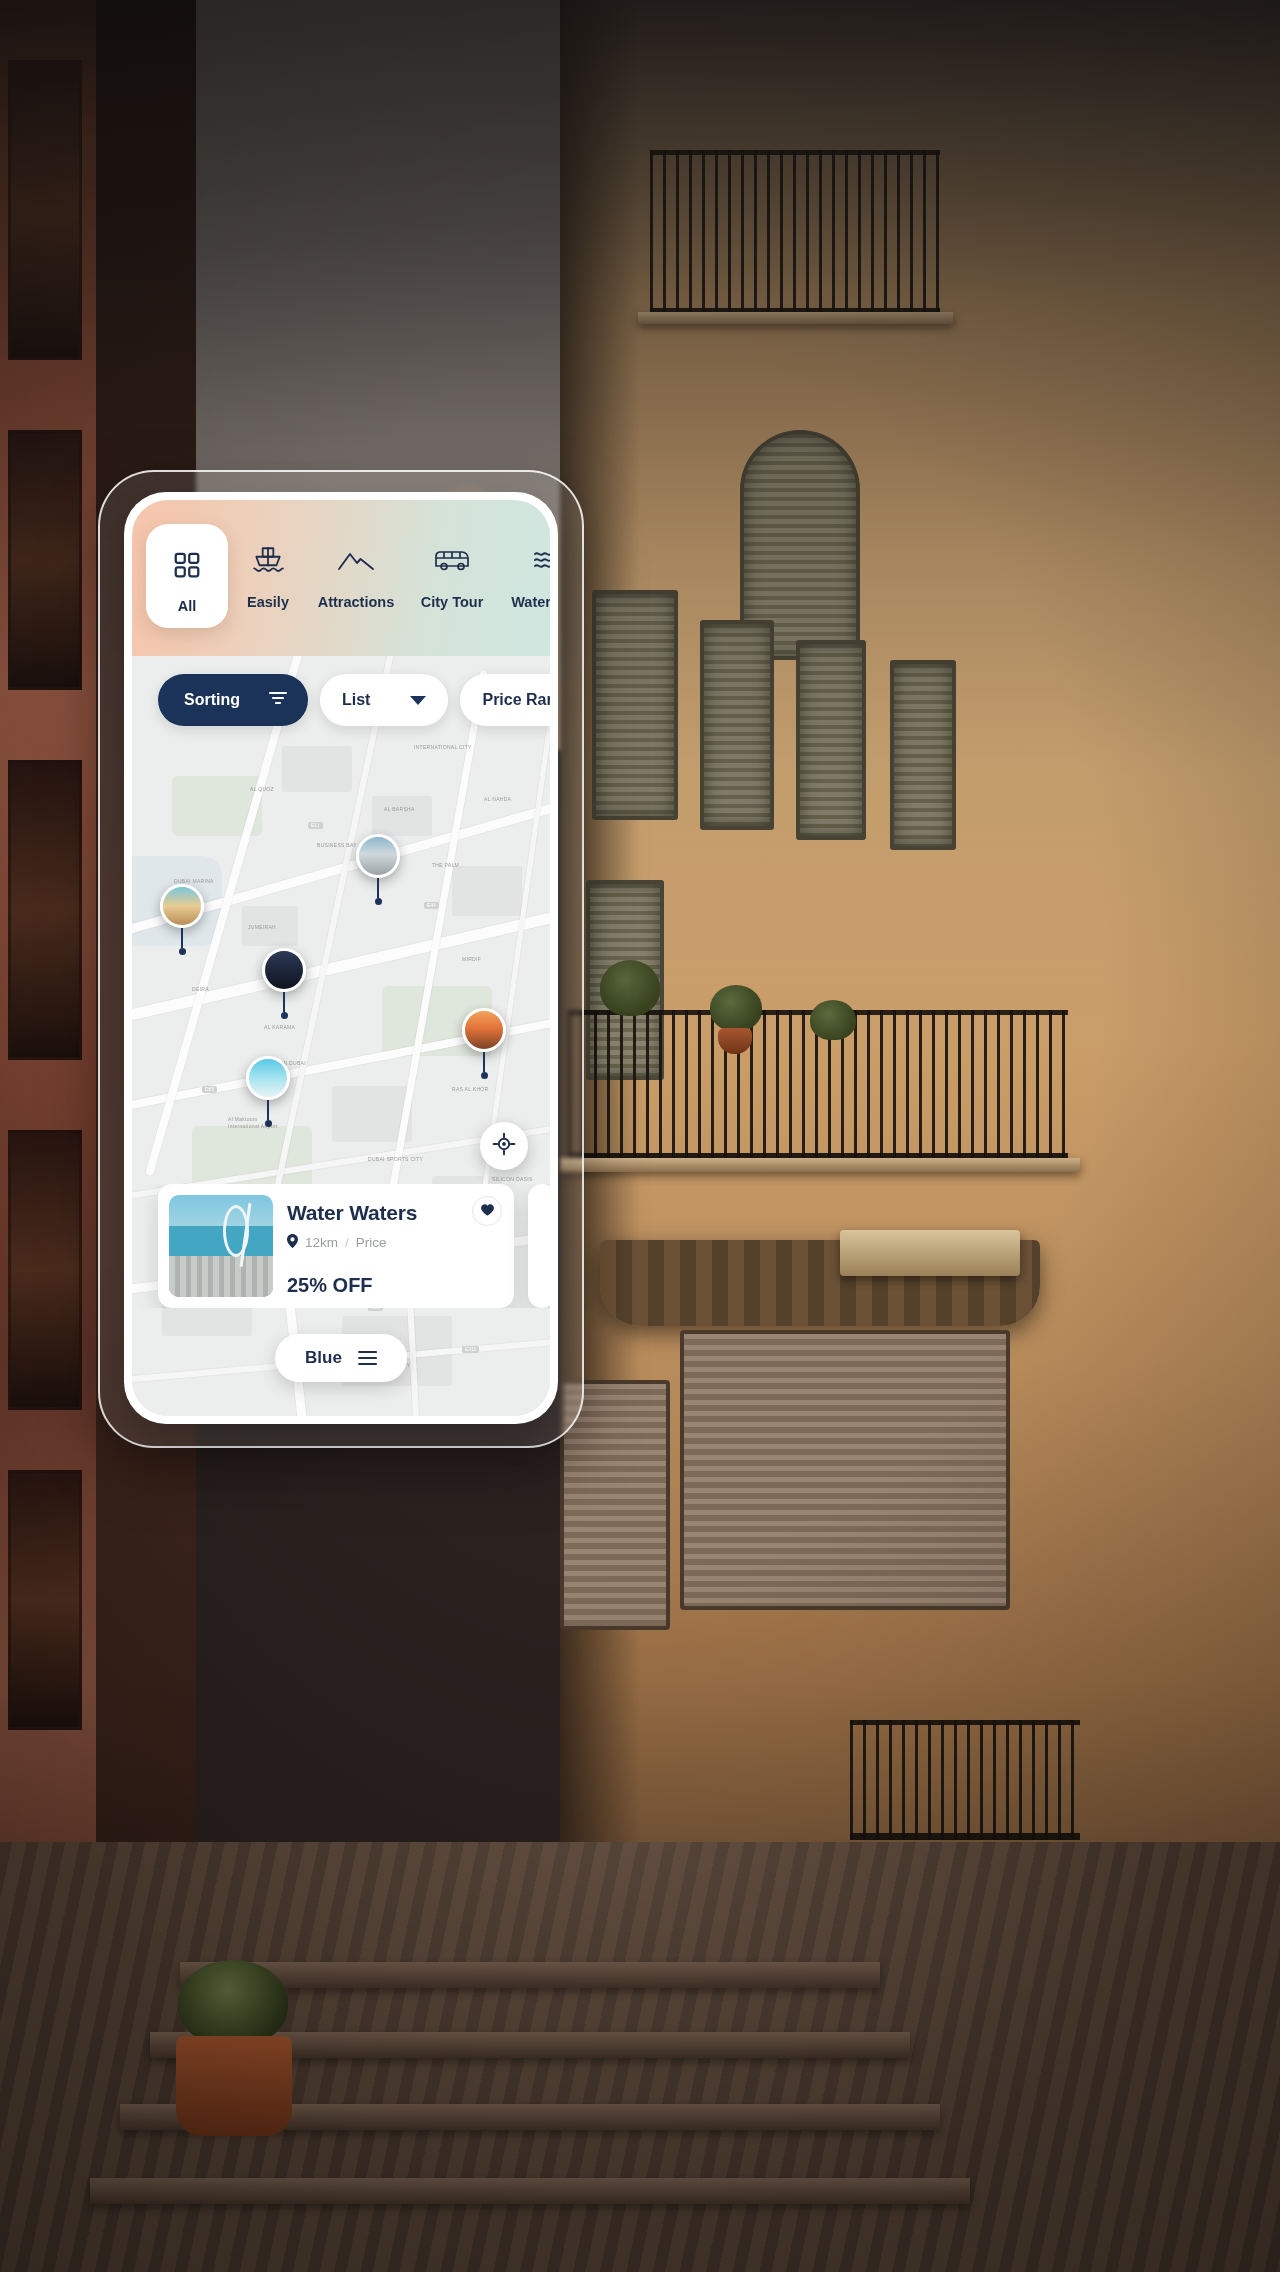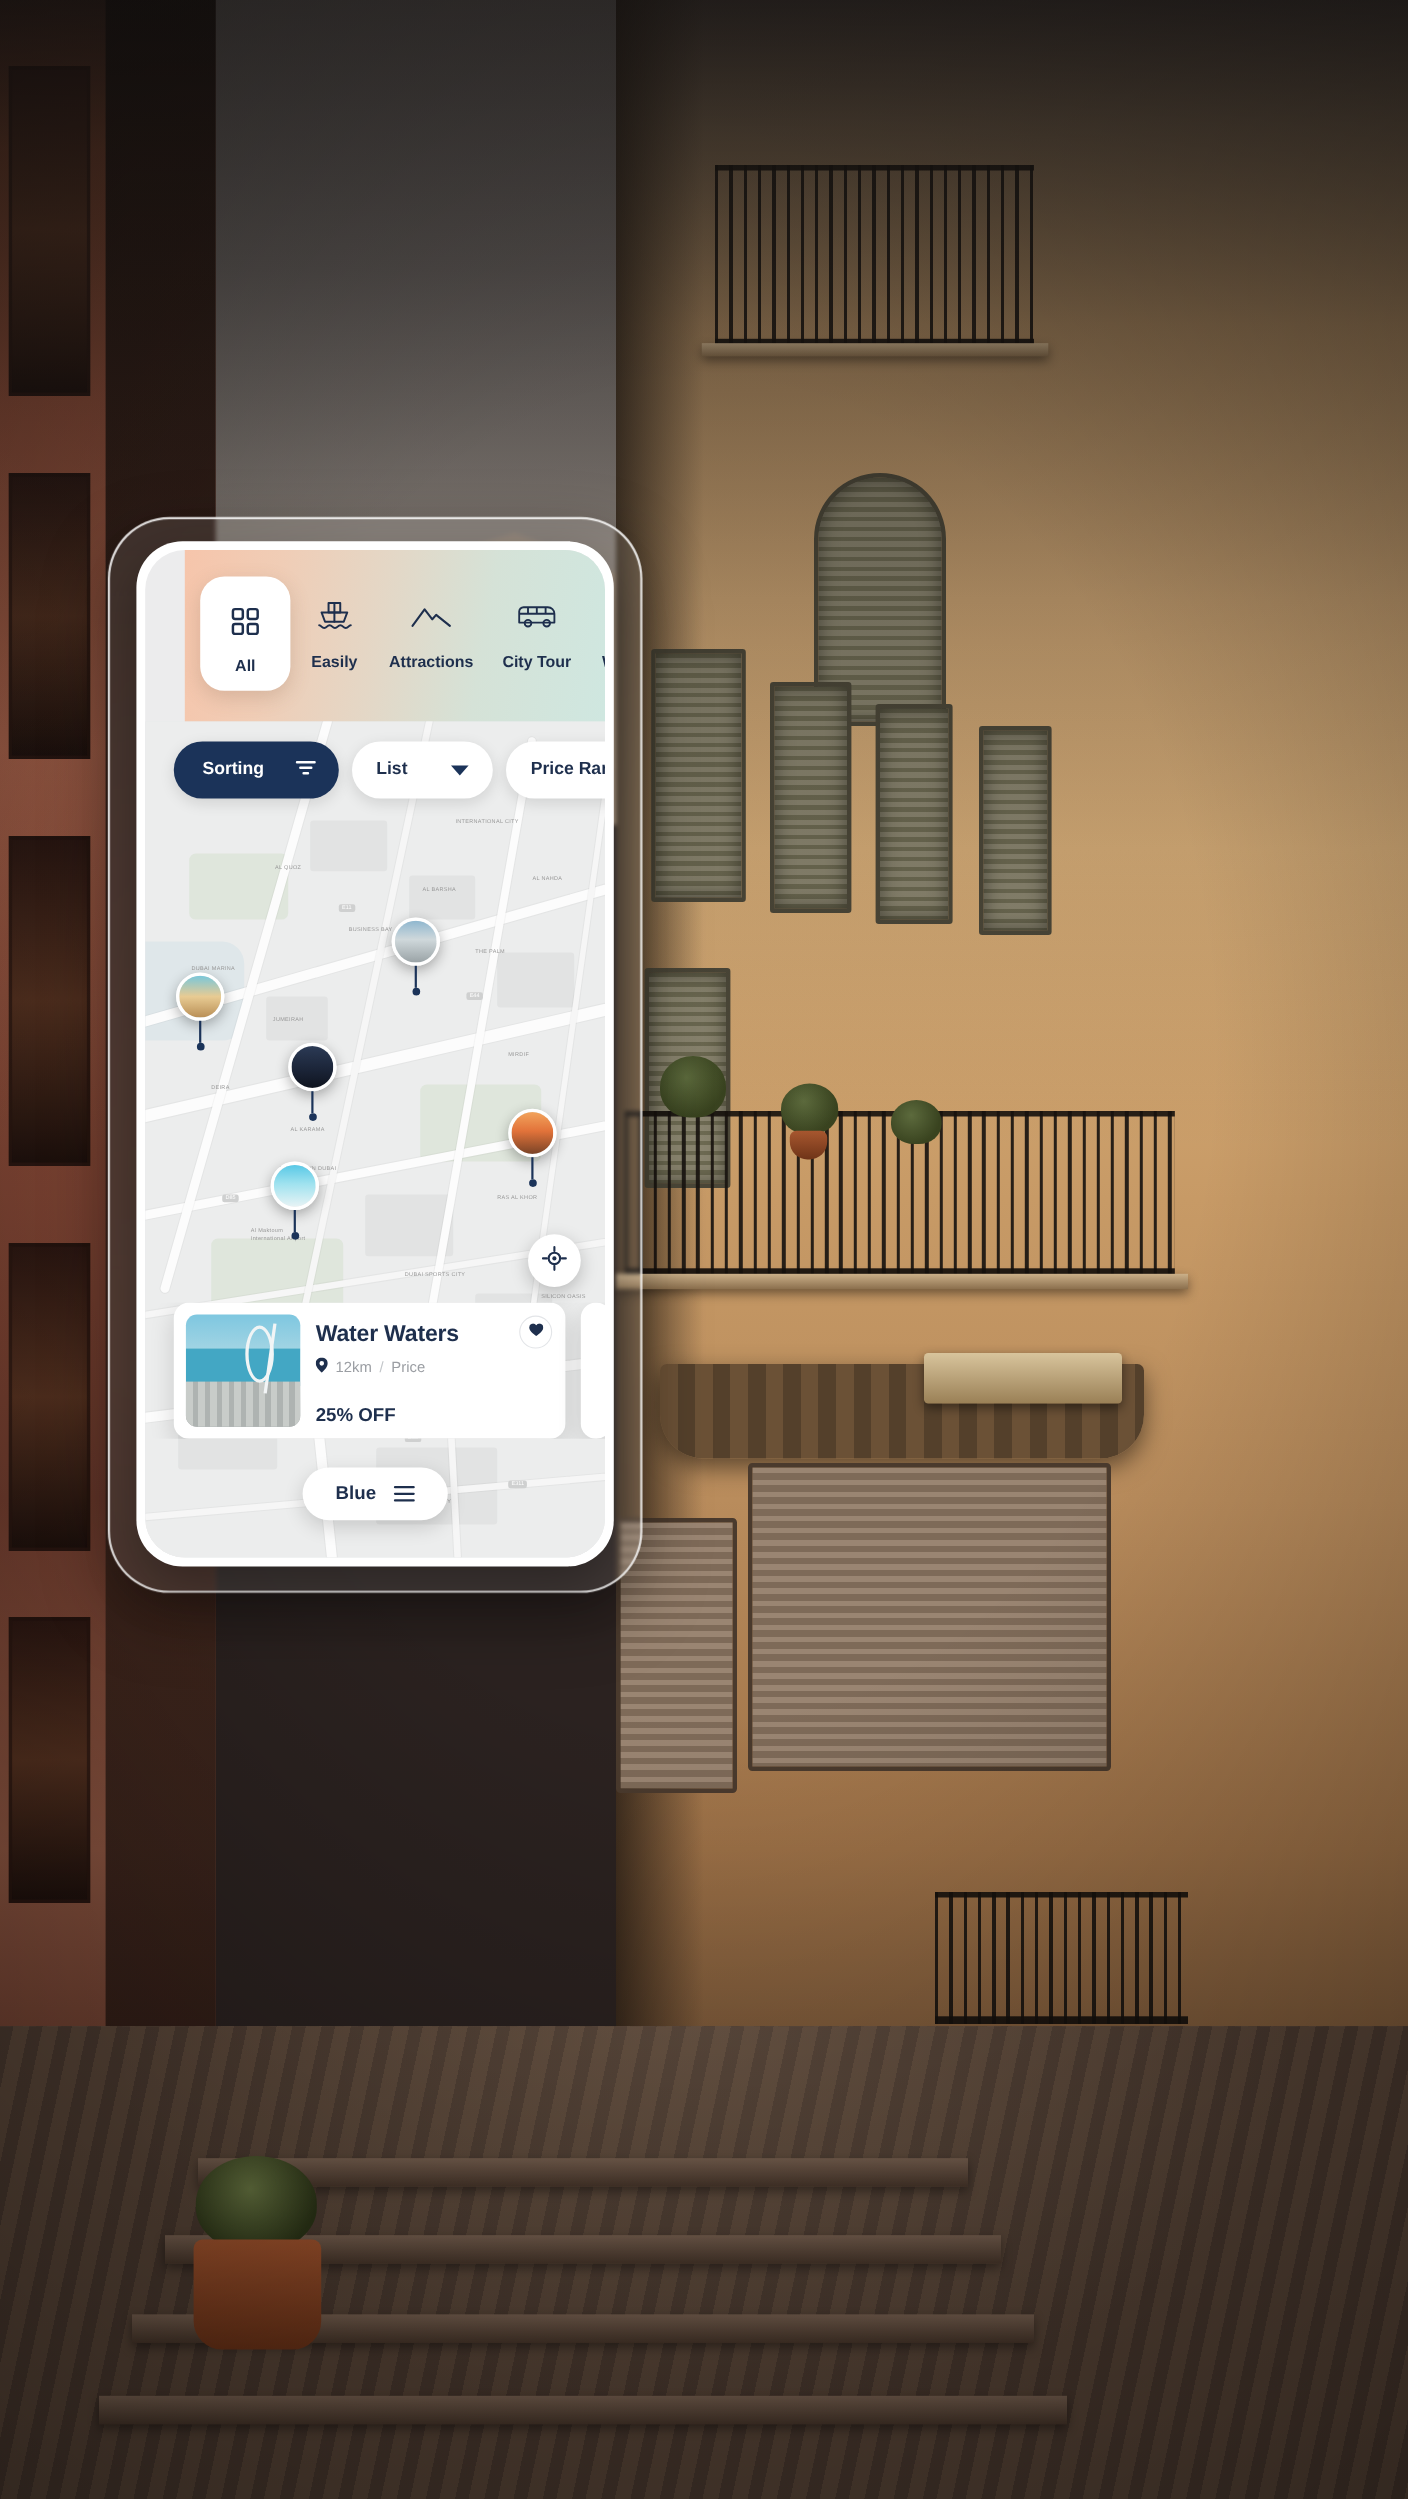--- a/index.html
+++ b/index.html
@@ -138,21 +138,21 @@
   .phone-body {
     position: absolute; left: 124px; top: 492px;
     width: 434px; height: 932px;
     border-radius: 42px;
     background: #ffffff;
     padding: 8px;
     box-shadow: 0 18px 46px rgba(0,0,0,.33);
   }
   .screen {
     position: relative; width: 100%; height: 100%;
-    border-radius: 36px; overflow: hidden; background: #ececed; padding-left: 36px;
+    border-radius: 36px; overflow: hidden; background: #ececed;
   }
 
   
   .catbar {
     position: relative; height: 156px;
     background: linear-gradient(100deg,#f6c5ab 0%, #f0cdb6 22%, #e4d7c6 46%, #d5e2d7 70%, #cfe7e0 100%);
     display: flex; align-items: flex-start; padding: 24px 0 0 14px;
     overflow: hidden;
   }
   .cat {
@@ -263,21 +263,21 @@
   .thumb .sea { position:absolute; left:0; top:30%; width:100%; height:34%; background:#43a7c4; }
   .thumb .city{ position:absolute; left:0; bottom:0; width:100%; height:40%;
     background:repeating-linear-gradient(90deg,#c8ccc9 0,#c8ccc9 6px,#aeb3b1 6px,#aeb3b1 11px); }
   .thumb .wheel{ position:absolute; left:52%; top:10%; width:26px; height:52px; border-radius:50%;
     border:3px solid #f0f4f5; }
   .thumb .mast { position:absolute; left:72%; top:8%; width:3px; height:64px; background:#f2f5f6; transform:rotate(8deg); }
   .vcard .info { flex: 1; display: flex; flex-direction: column; padding-top: 6px; }
   .vcard .vname { font-size: 21px; font-weight: 700; color: #1e2f4d; letter-spacing: -.2px; }
   .vcard .vmeta { display: flex; align-items: center; gap: 7px; margin-top: 9px; font-size: 13.5px; color: #9b9ea3; }
   .vcard .vmeta .sep { color: #c3c6ca; }
-  .vcard .voff { margin-top: auto; font-size: 17px; font-weight: 700; color: #1e2f4d; }
+  .vcard .voff { margin-top: auto; font-size: 20px; font-weight: 700; color: #1e2f4d; }
   .heart {
     position: absolute; right: 12px; top: 12px; width: 30px; height: 30px;
     border-radius: 50%; border: 1.5px solid #e3e5e8; background: #fff;
     display: flex; align-items: center; justify-content: center;
   }
   .vcard.peek { width: 28px; }
 
   
   .listbtn {
     position: absolute; left: 50%; transform: translateX(-50%); bottom: 34px;

